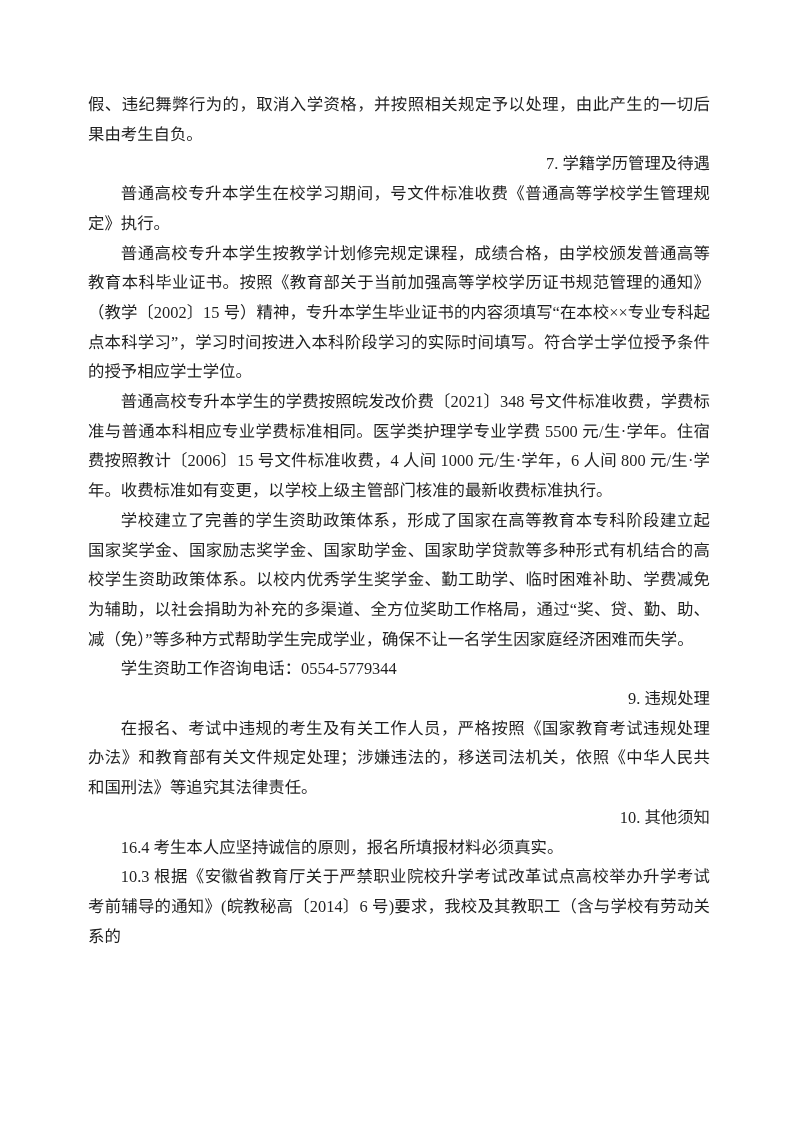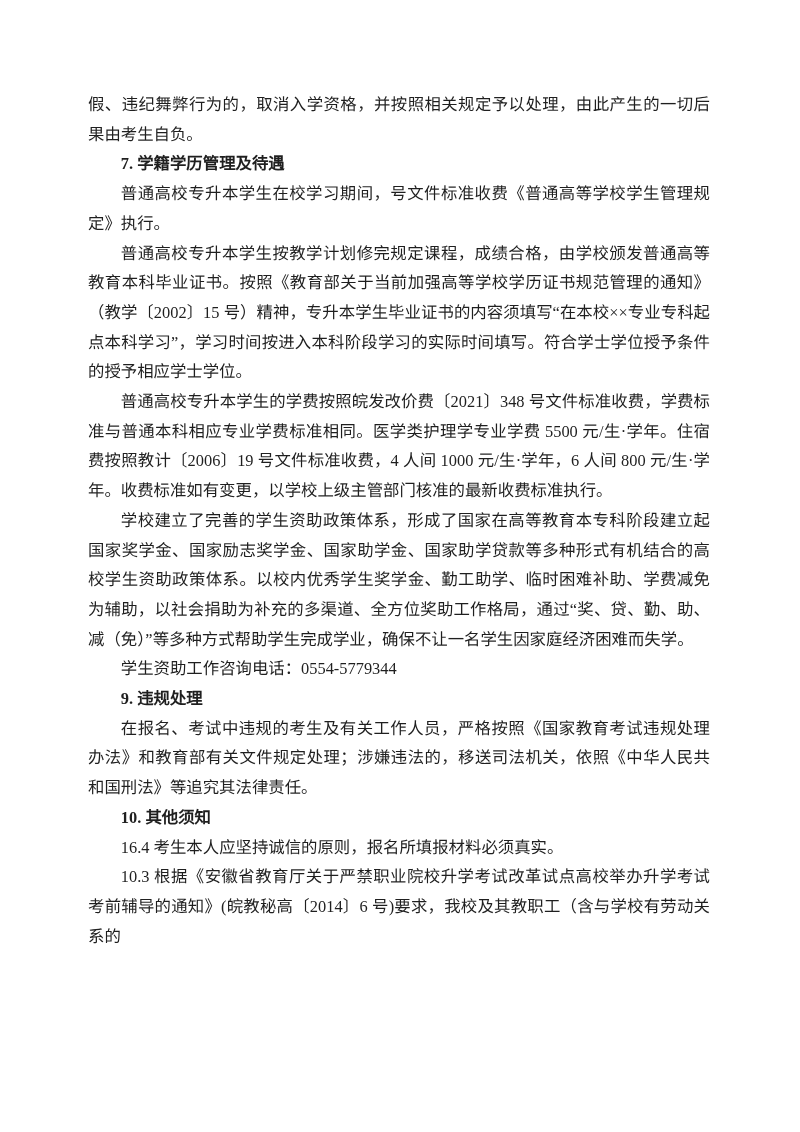--- a/index.html
+++ b/index.html
@@ -19,31 +19,31 @@
     line-height: 29.7px;
     color: #1f1f1f;
   }
   .page p {
     text-align: justify;
     text-justify: inter-ideograph;
     text-indent: 2em;
     word-break: break-all;
   }
   p.cont { text-indent: 0; }
-  p.heading { font-weight: bold; text-align: left; }
+  p.heading { font-weight: normal; text-align: right; }
 </style>
 </head>
 <body>
 
 <div class="page" style="color: rgb(31, 31, 31); background: rgb(255, 255, 255);">
   <p class="cont">假、违纪舞弊行为的，取消入学资格，并按照相关规定予以处理，由此产生的一切后果由考生自负。</p>
   <p class="heading">7. 学籍学历管理及待遇</p>
   <p>普通高校专升本学生在校学习期间，号文件标准收费《普通高等学校学生管理规定》执行。</p>
   <p>普通高校专升本学生按教学计划修完规定课程，成绩合格，由学校颁发普通高等教育本科毕业证书。按照《教育部关于当前加强高等学校学历证书规范管理的通知》（教学〔2002〕15 号）精神，专升本学生毕业证书的内容须填写“在本校××专业专科起点本科学习”，学习时间按进入本科阶段学习的实际时间填写。符合学士学位授予条件的授予相应学士学位。</p>
-  <p>普通高校专升本学生的学费按照皖发改价费〔2021〕348 号文件标准收费，学费标准与普通本科相应专业学费标准相同。医学类护理学专业学费 5500 元/生·学年。住宿费按照教计〔2006〕19 号文件标准收费，4 人间 1000 元/生·学年，6 人间 800 元/生·学年。收费标准如有变更，以学校上级主管部门核准的最新收费标准执行。</p>
+  <p>普通高校专升本学生的学费按照皖发改价费〔2021〕348 号文件标准收费，学费标准与普通本科相应专业学费标准相同。医学类护理学专业学费 5500 元/生·学年。住宿费按照教计〔2006〕15 号文件标准收费，4 人间 1000 元/生·学年，6 人间 800 元/生·学年。收费标准如有变更，以学校上级主管部门核准的最新收费标准执行。</p>
   <p>学校建立了完善的学生资助政策体系，形成了国家在高等教育本专科阶段建立起国家奖学金、国家励志奖学金、国家助学金、国家助学贷款等多种形式有机结合的高校学生资助政策体系。以校内优秀学生奖学金、勤工助学、临时困难补助、学费减免为辅助，以社会捐助为补充的多渠道、全方位奖助工作格局，通过“奖、贷、勤、助、减（免）”等多种方式帮助学生完成学业，确保不让一名学生因家庭经济困难而失学。</p>
   <p>学生资助工作咨询电话：0554-5779344</p>
   <p class="heading">9. 违规处理</p>
   <p>在报名、考试中违规的考生及有关工作人员，严格按照《国家教育考试违规处理办法》和教育部有关文件规定处理；涉嫌违法的，移送司法机关，依照《中华人民共和国刑法》等追究其法律责任。</p>
   <p class="heading">10. 其他须知</p>
   <p>16.4 考生本人应坚持诚信的原则，报名所填报材料必须真实。</p>
   <p>10.3 根据《安徽省教育厅关于严禁职业院校升学考试改革试点高校举办升学考试考前辅导的通知》(皖教秘高〔2014〕6 号)要求，我校及其教职工（含与学校有劳动关系的</p>
 </div>
 
 </body></html>

